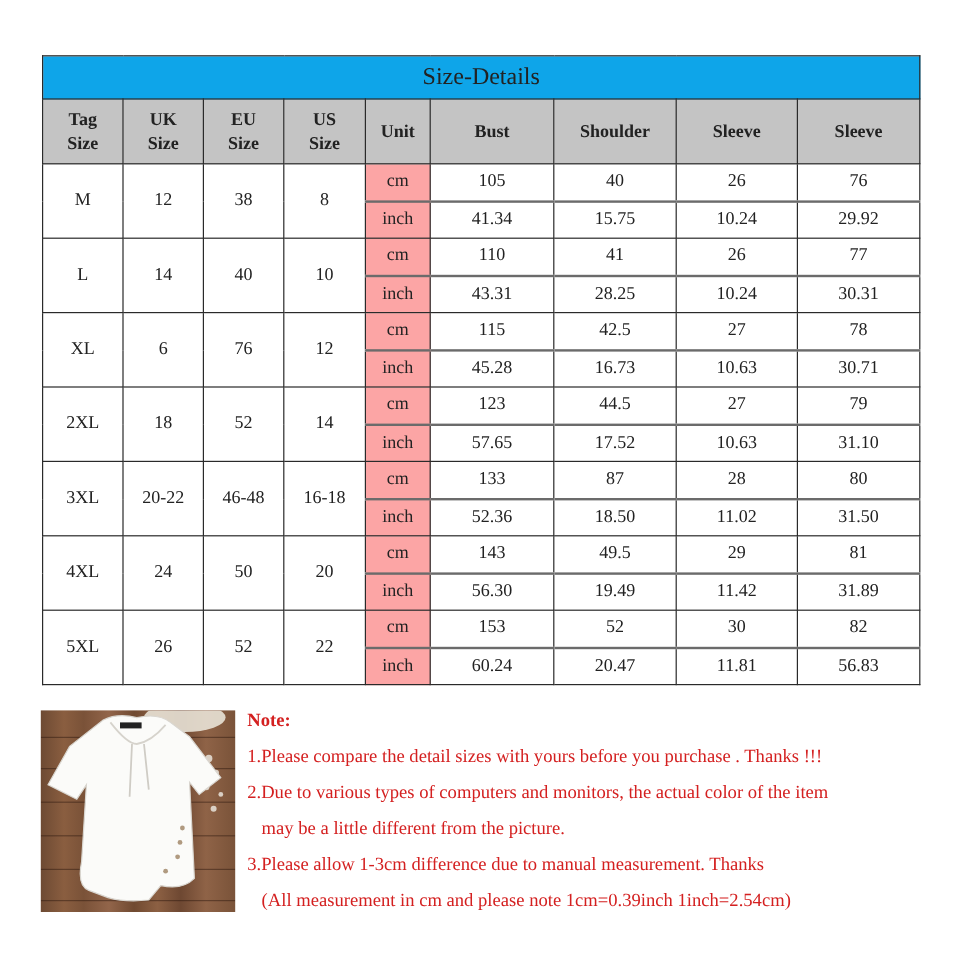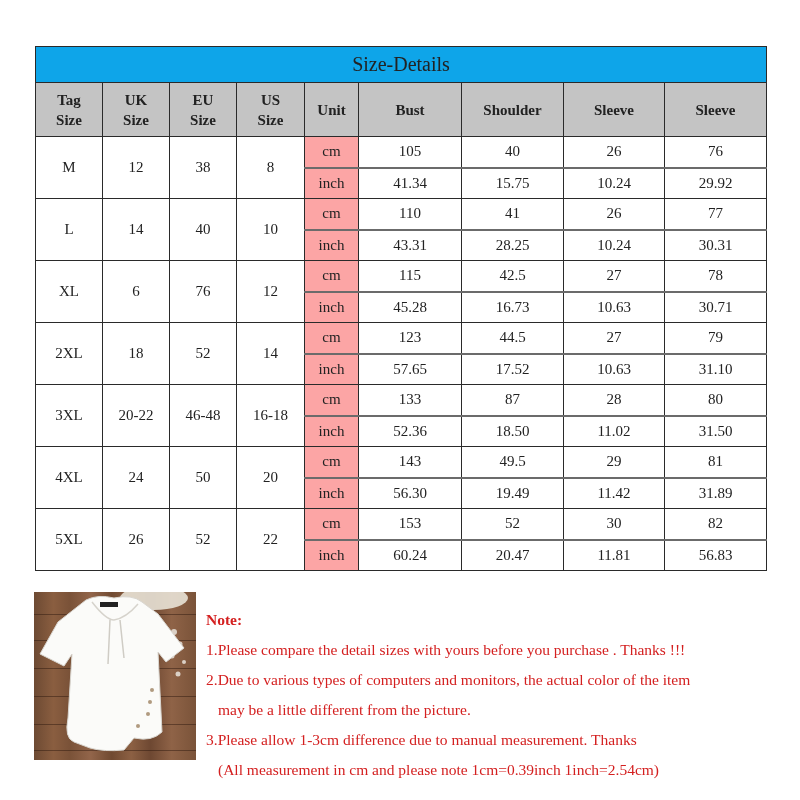--- a/index.html
+++ b/index.html
@@ -14,21 +14,21 @@
   .chart td { height: 29.5px; background: #fff; }
   .chart td.unit { background: #fca5a5; }
   .chart td.size { font-size: 15px; }
   .chart tr.inch-row td { border-top: 2.5px solid #6b6b6b; }
   .bottom { position: absolute; left: 34px; top: 592px; width: 740px; height: 180px; }
   .photo { position: absolute; left: 0; top: 0; width: 162px; height: 168px; overflow: hidden;
            background: linear-gradient(90deg,#6d4a33 0%,#8a5e40 12%,#7a5238 22%,#92654a 35%,#704a31 48%,#8c6043 60%,#6e4832 72%,#8f6347 85%,#7a5339 100%); }
   .photo .plank { position: absolute; left: 0; width: 100%; height: 1px; background: rgba(40,20,10,0.45); }
   .notes { position: absolute; left: 172px; top: 0; width: 570px; color: #d42020;
            font-family: "Liberation Serif", serif; font-size: 15.5px; }
-  .notes .line { position: absolute; left: 0; white-space: nowrap; margin-top: 19px; }
+  .notes .line { position: absolute; left: 0; white-space: nowrap; }
   .notes .heading { font-weight: bold; }
   .notes .indent { left: 12px; }
 </style>
 </head>
 <body>
 
 <table class="chart">
   <colgroup>
     <col style="width:67px">
       <col style="width:67px">

